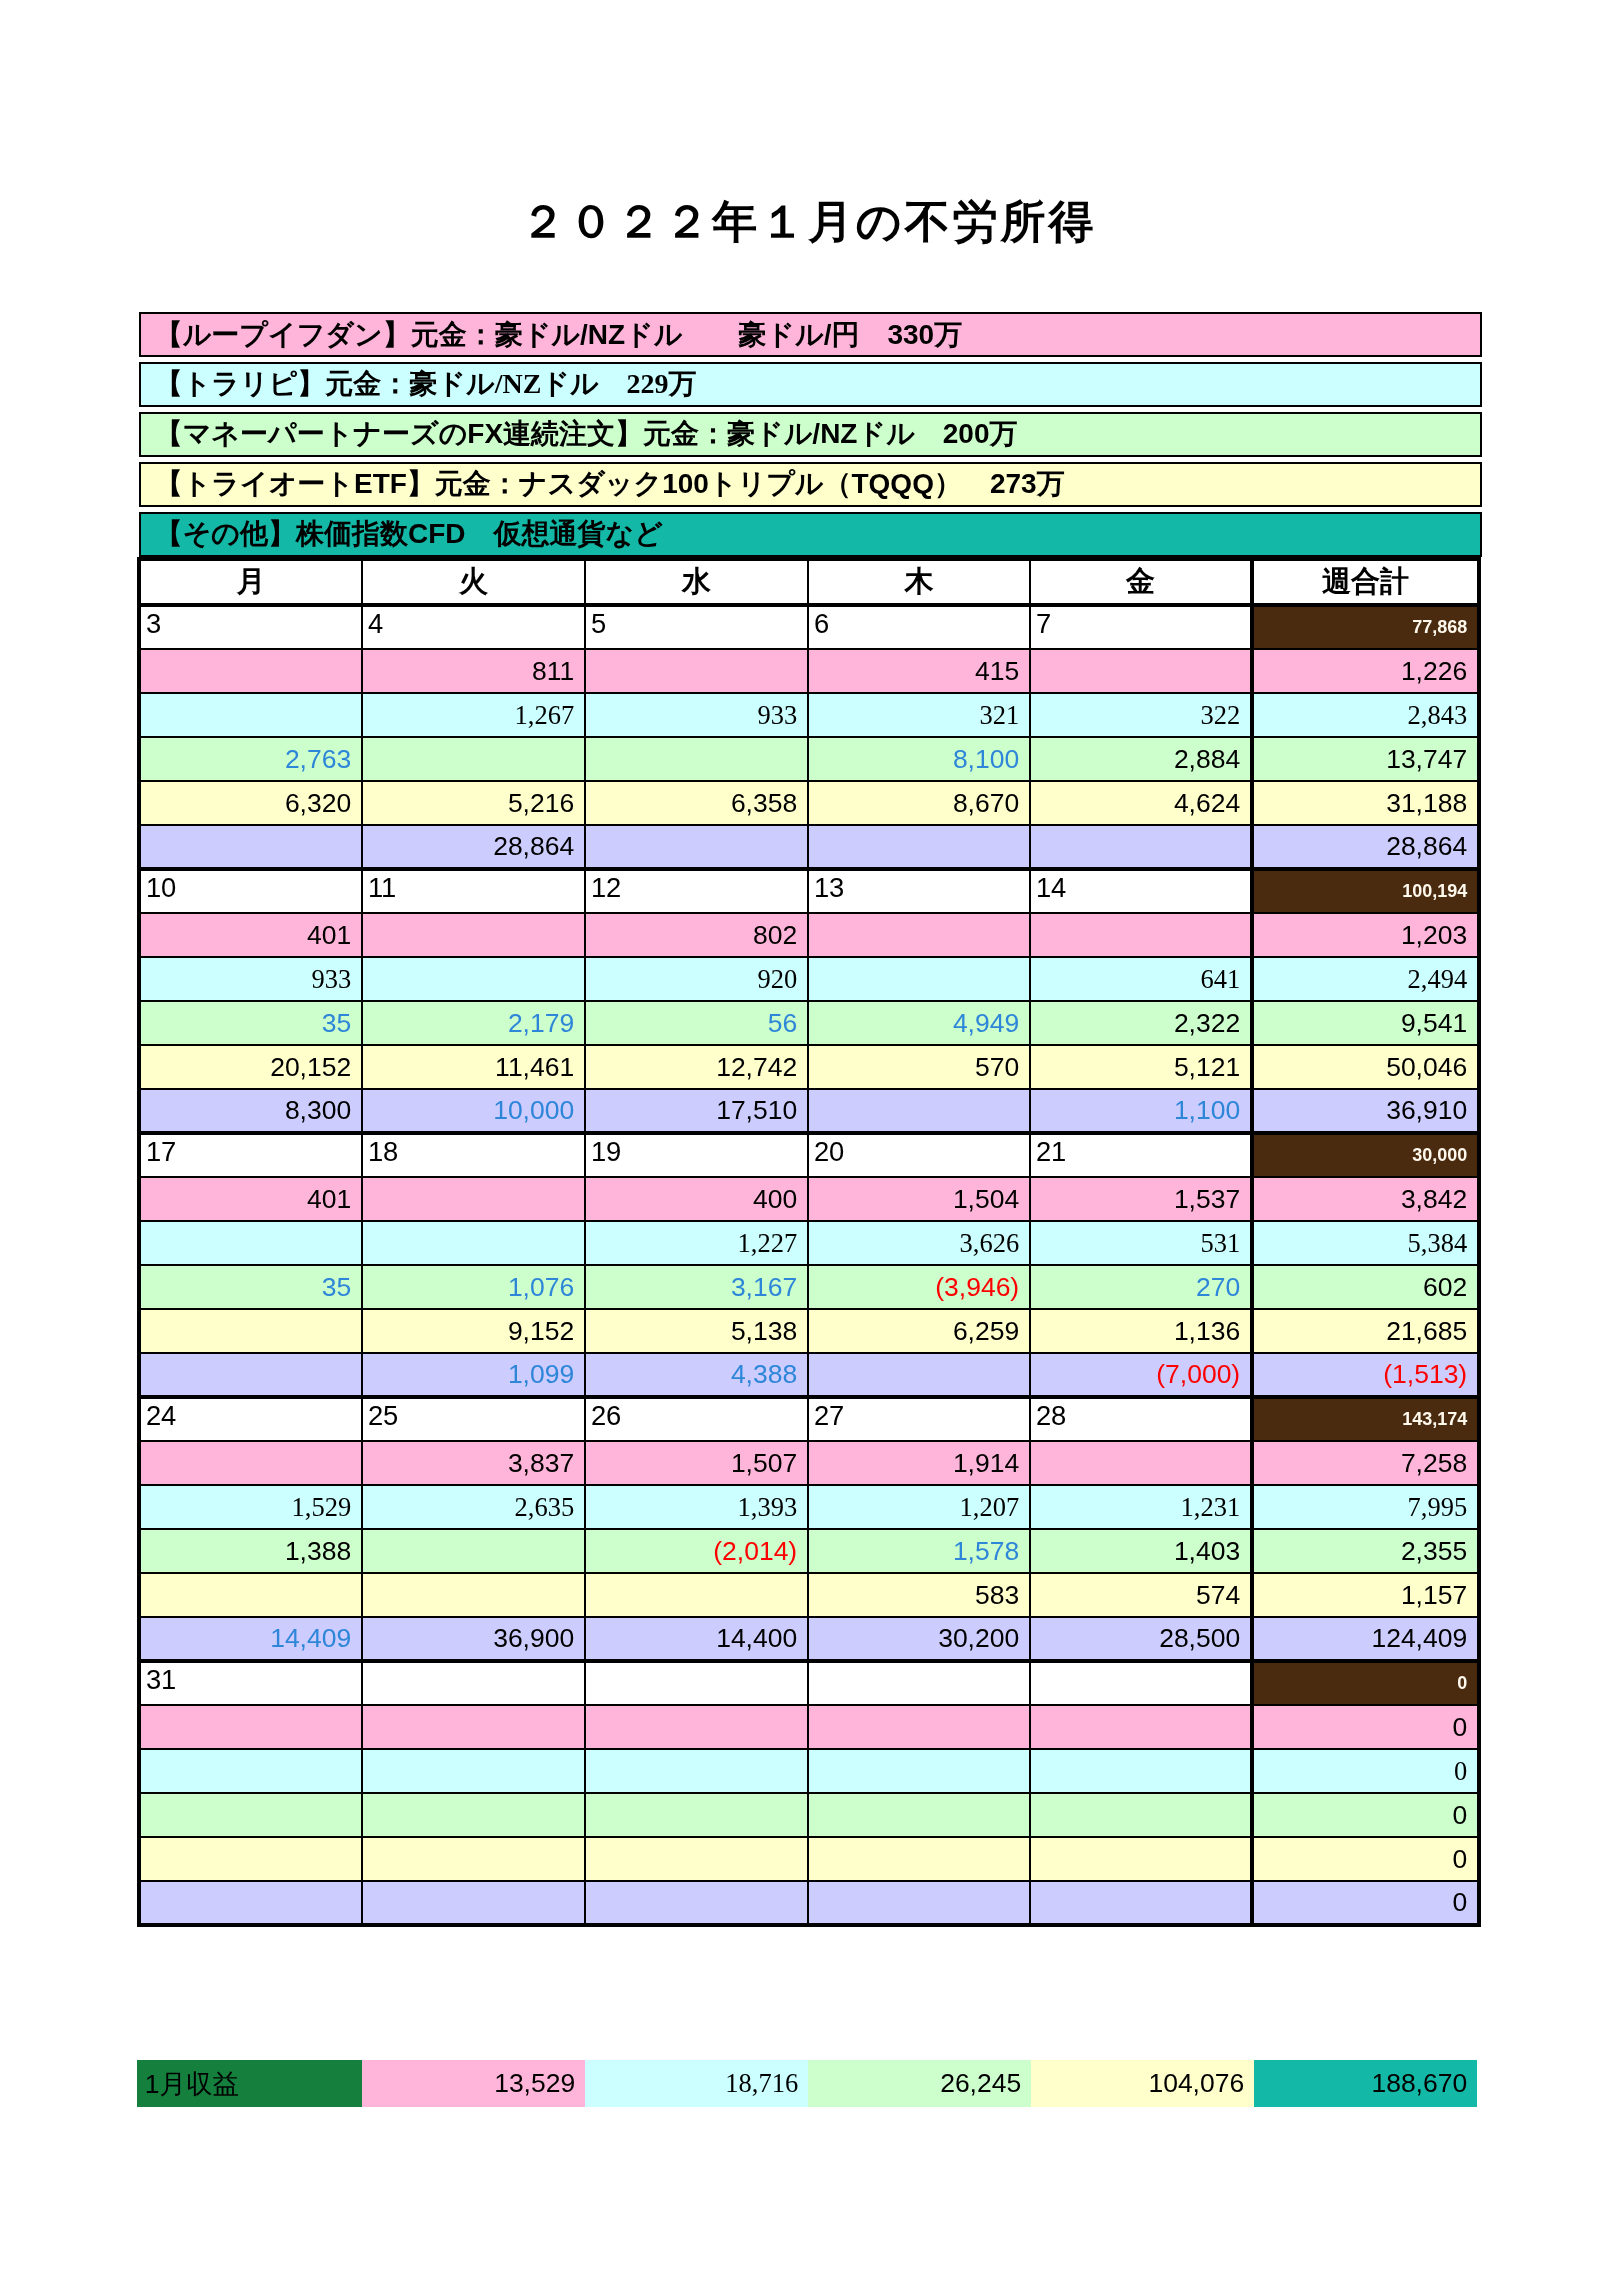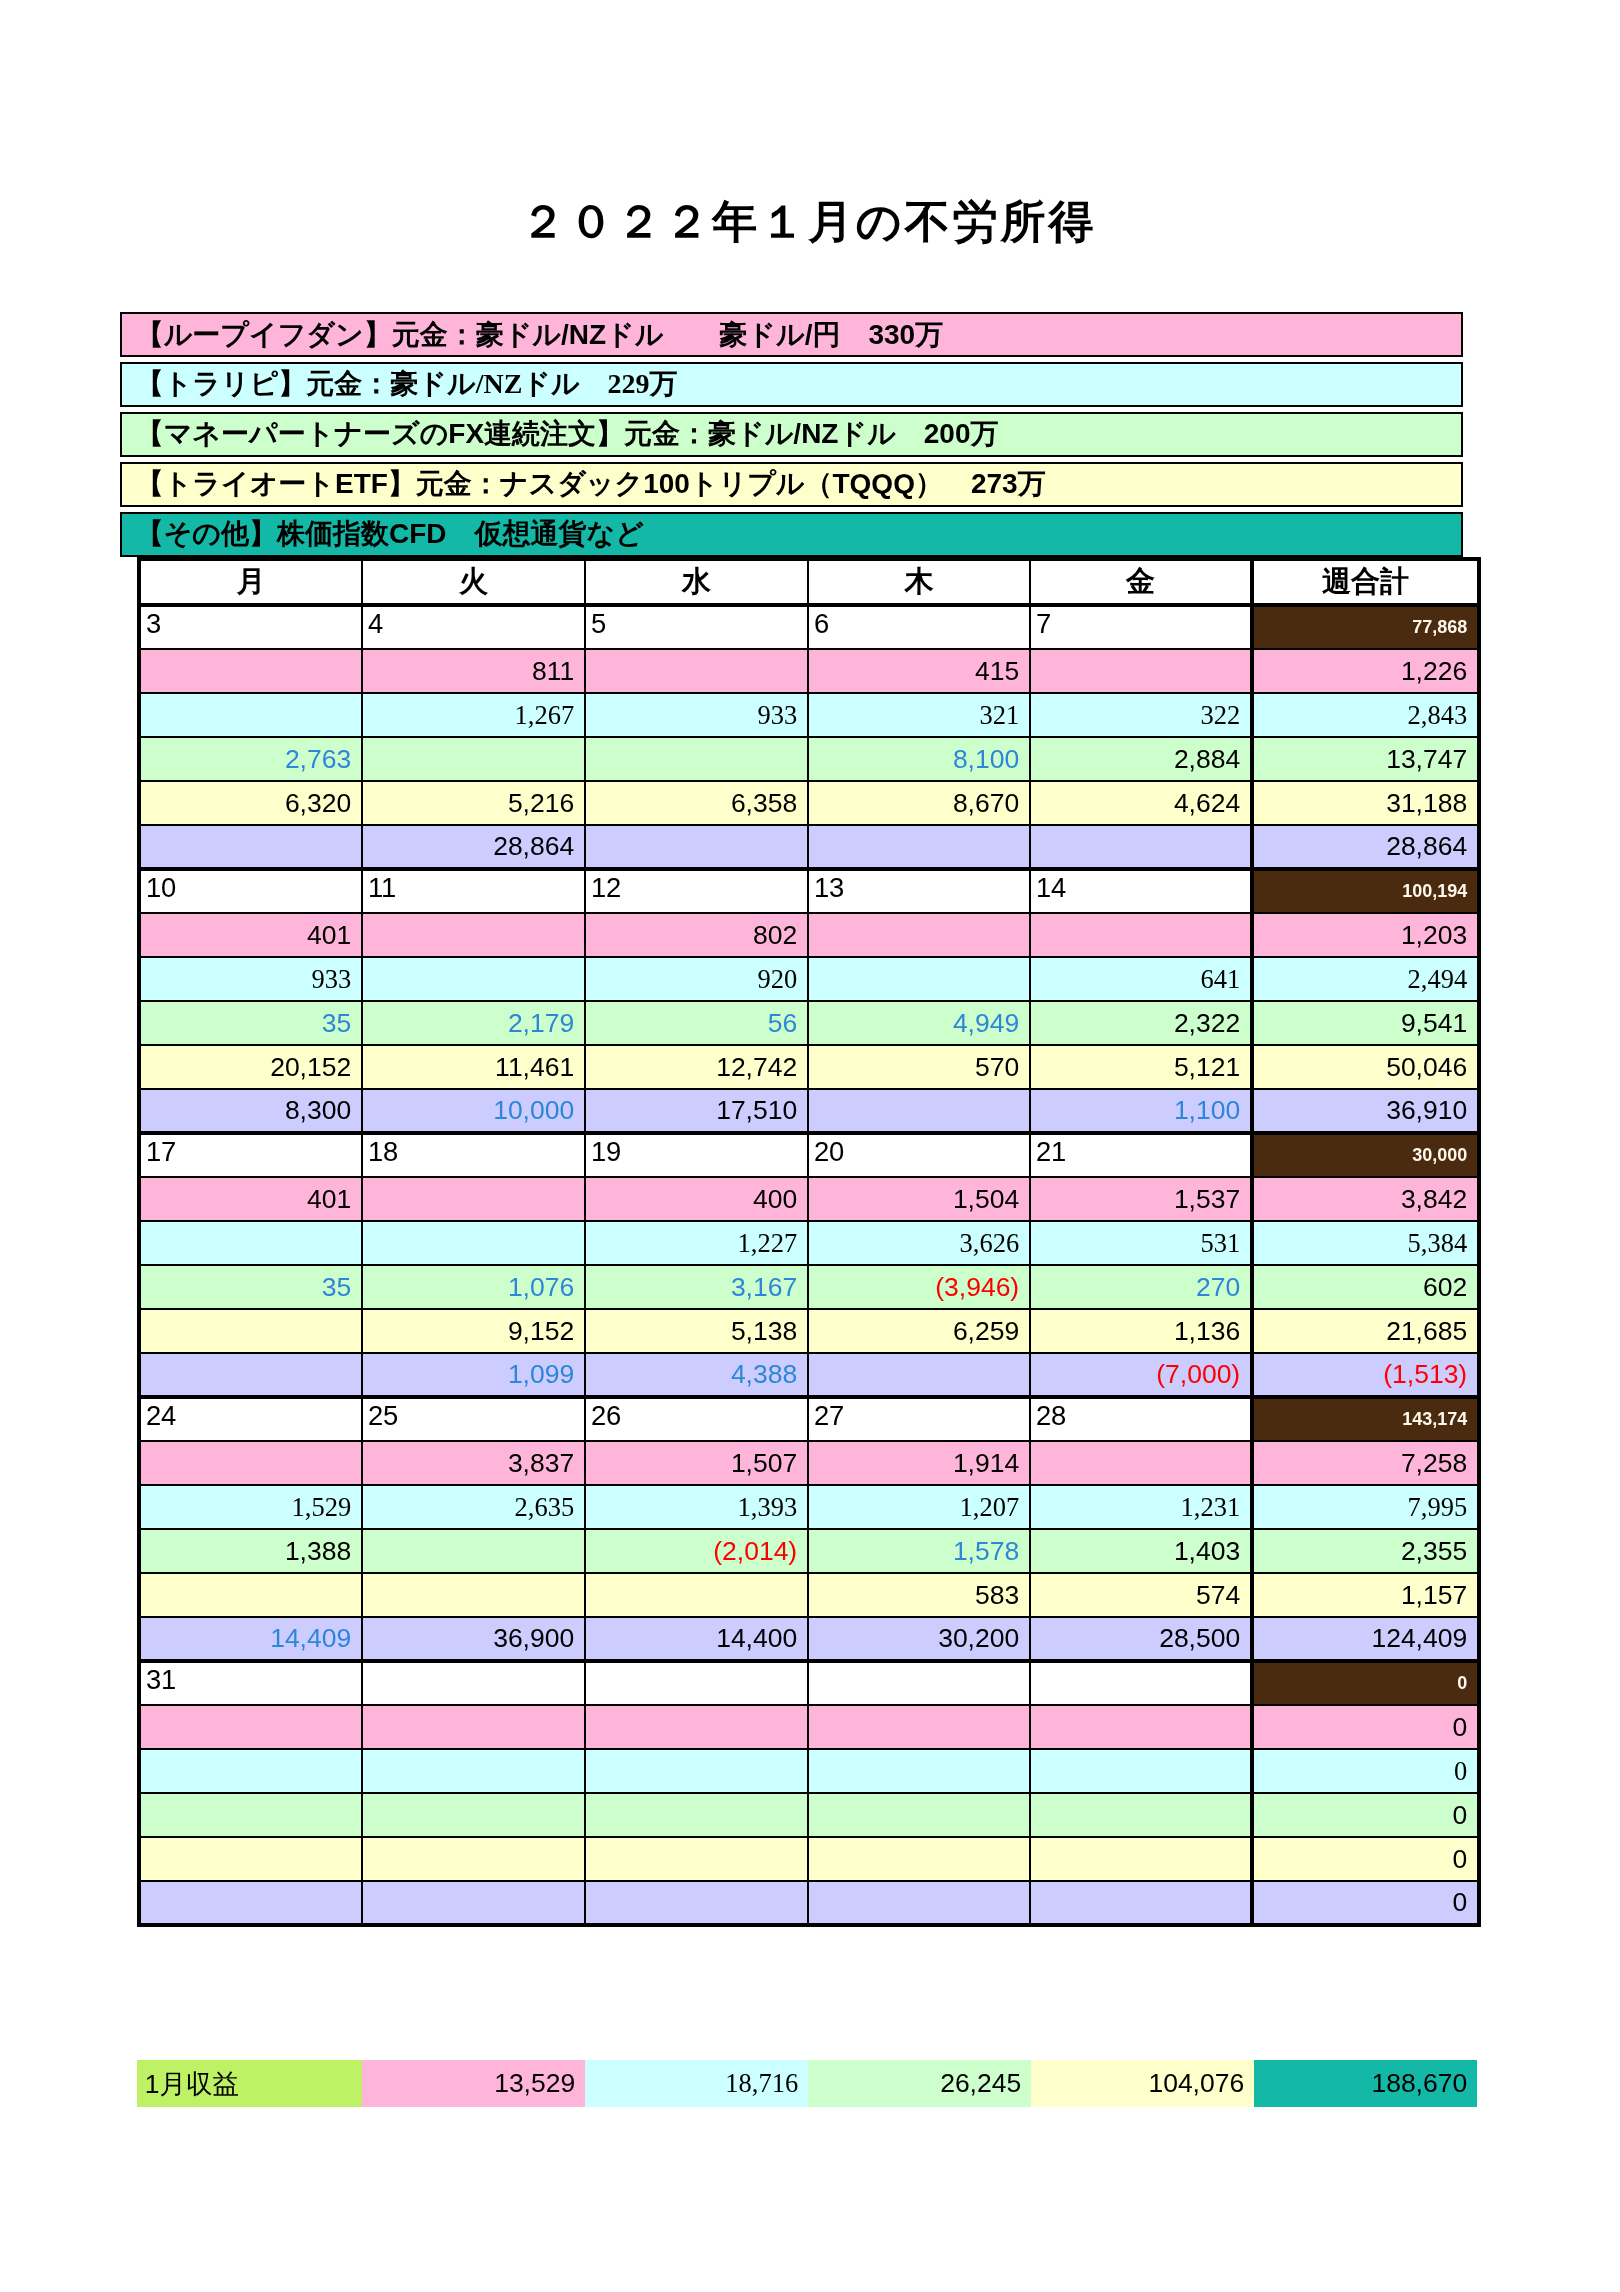--- a/index.html
+++ b/index.html
@@ -9,21 +9,21 @@
     color:#000;
   }
   .page{position:relative;width:1620px;height:2293px;background:#fff;overflow:hidden;padding-left:28px;}
 
   .title{
     position:absolute;top:192px;left:137px;width:1343px;
     margin:0;text-align:center;
     font-size:45px;font-weight:bold;letter-spacing:2.9px;
   }
 
-  .legend{position:absolute;top:312px;left:120px;width:1343px;}
+  .legend{position:absolute;top:312px;left:139px;width:1343px;}
   .legend-bar{
     box-sizing:border-box;width:100%;height:45px;
     border:2.9px solid #000;margin-bottom:4.9px;
     display:flex;align-items:center;padding-left:13.7px;
     font-size:28px;font-weight:bold;white-space:nowrap;
   }
 
   .bg-pink  {background:#FFB5D9;}
   .bg-cyan  {background:#CCFFFF;font-family:Liberation Serif, serif;}
   .bg-green {background:#CCFFCC;}
@@ -67,21 +67,21 @@
   .c-k{color:#000000;}
   .c-b{color:#2E86D9;}
   .c-r{color:#FF0000;}
 
   .summary{
     position:absolute;top:2060px;left:137px;width:1343px;height:47px;
     display:flex;font-size:26.5px;
   }
   .sum-label{
     box-sizing:border-box;width:225px;display:flex;align-items:center;
-    padding-left:7.8px;background:#bef264;
+    padding-left:7.8px;background:#15803d;
   }
   .sum-cell{
     box-sizing:border-box;width:223px;display:flex;align-items:center;
     justify-content:flex-end;padding-right:9.8px;
   }
 </style>
 </head>
 <body>
 
 <div class="page">

